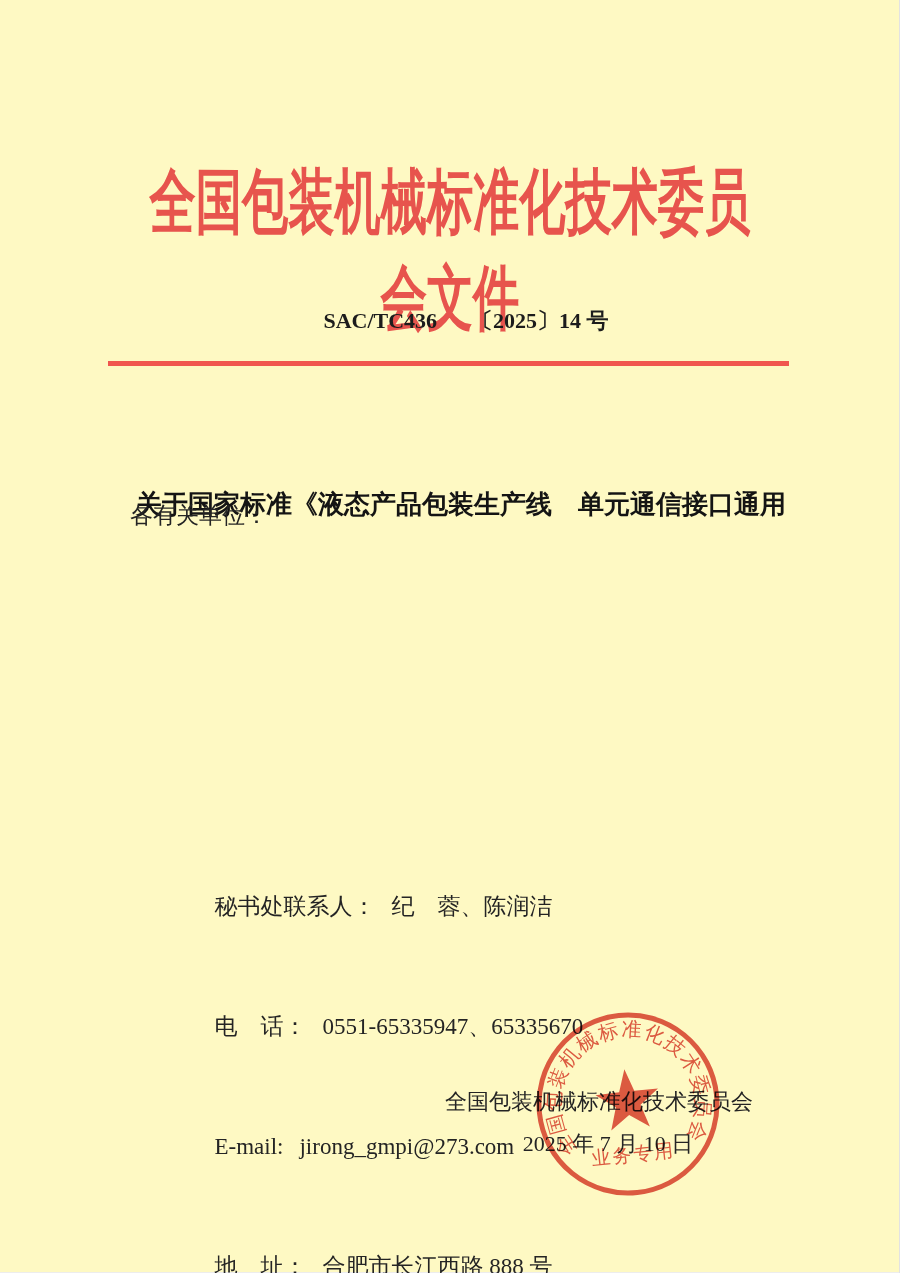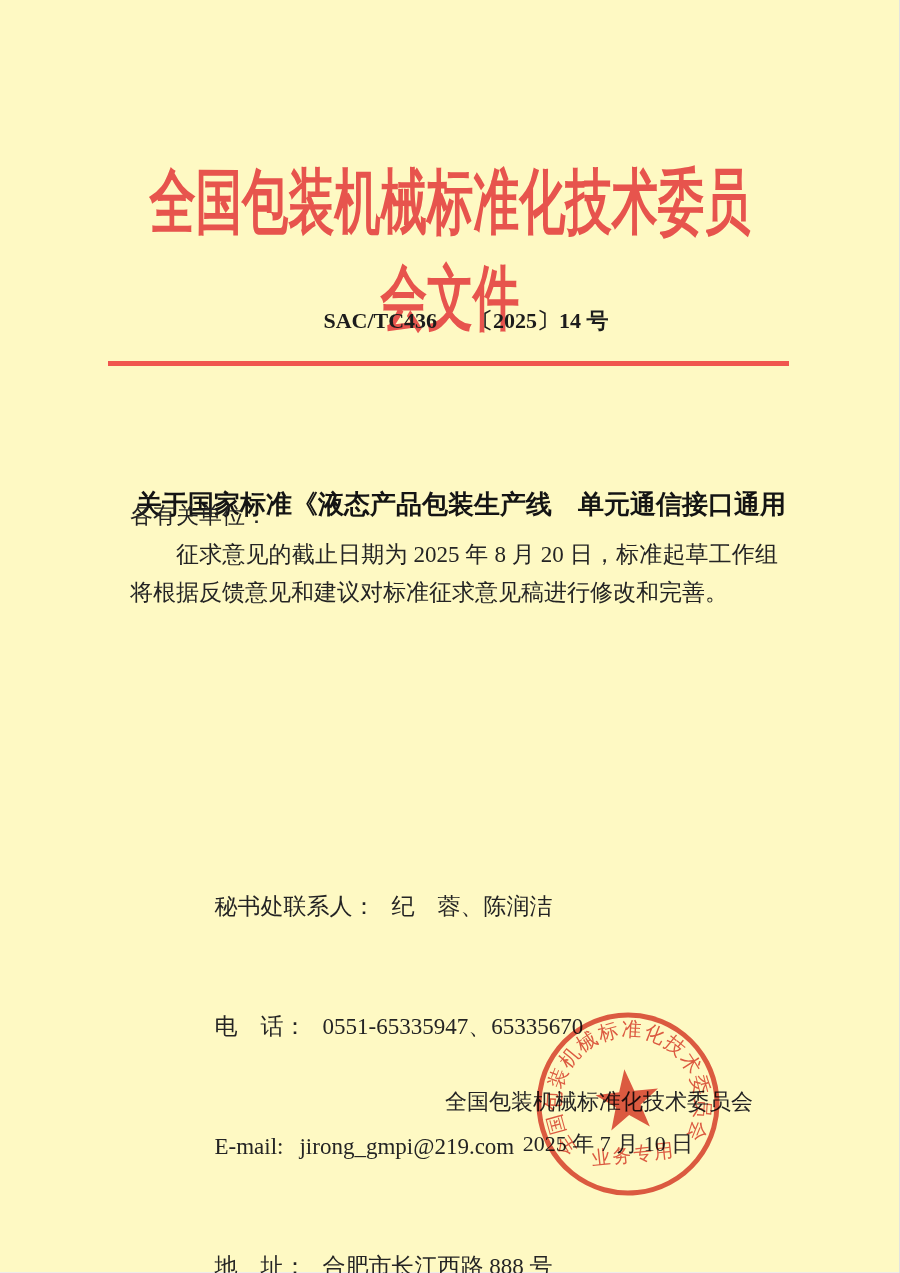--- a/index.html
+++ b/index.html
@@ -96,32 +96,31 @@
   </div>
 
   <div class="red-rule"></div>
 
   <div class="subject">
     <div>关于国家标准《液态产品包装生产线　单元通信接口通用</div>
   </div>
 
   <div class="body-text">
     <p class="salutation">各有关单位：</p>
-    <p>征求意见的截止日期为 2025 年 8 月 20 日，标准起草工作组将根据反馈意见和建议对标准征求意见稿进行修改和完善。</p>
   </div>
 
   <div class="contacts">
     <div class="contact-row">
       <span class="contact-label">秘书处联系人：</span><span class="contact-value">纪　蓉、陈润洁</span>
     </div>
     <div class="contact-row">
       <span class="contact-label">电　话：</span><span class="contact-value">0551-65335947、65335670</span>
     </div>
     <div class="contact-row">
-      <span class="contact-label">E-mail:</span><span class="contact-value">jirong_gmpi@219.com</span>
+      <span class="contact-label">E-mail:</span><span class="contact-value">jirong_gmpi@273.com</span>
     </div>
     <div class="contact-row">
       <span class="contact-label">地　址：</span><span class="contact-value">合肥市长江西路 888 号</span>
     </div>
   </div>
 
   <div class="sign-org">全国包装机械标准化技术委员会</div>
 
   <div class="sign-date">2025 年 7 月 10 日</div>
 

